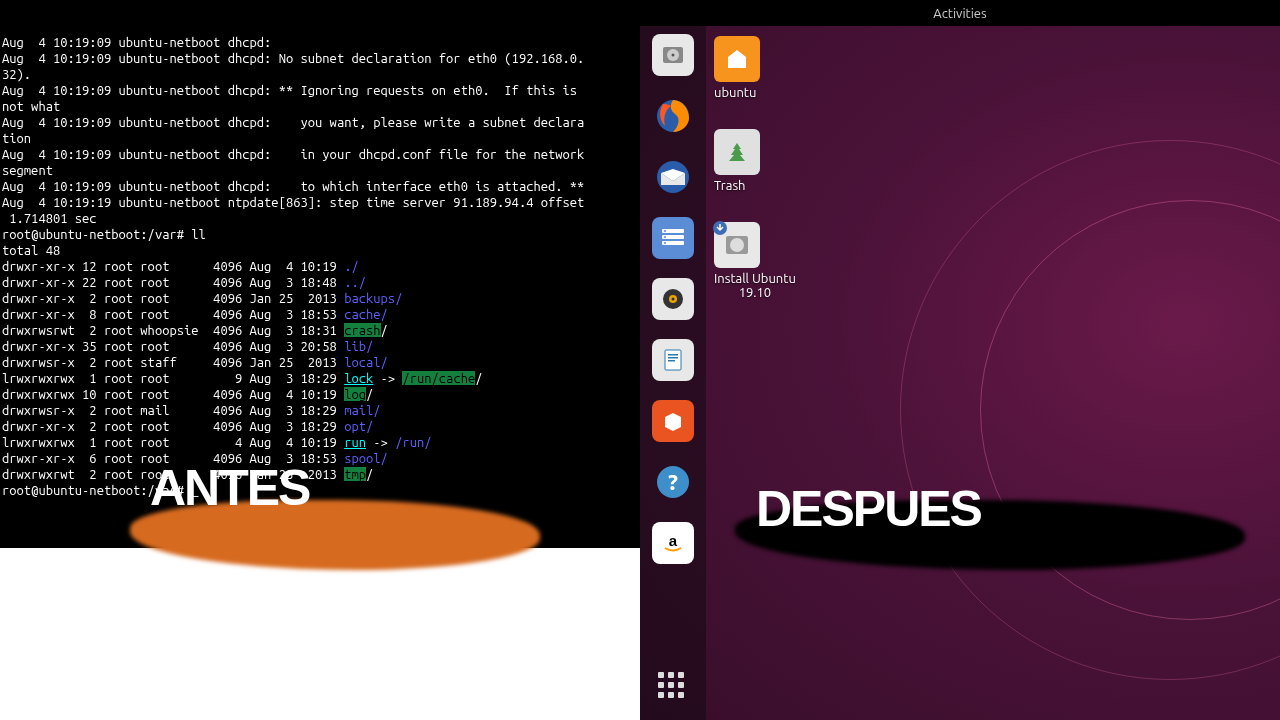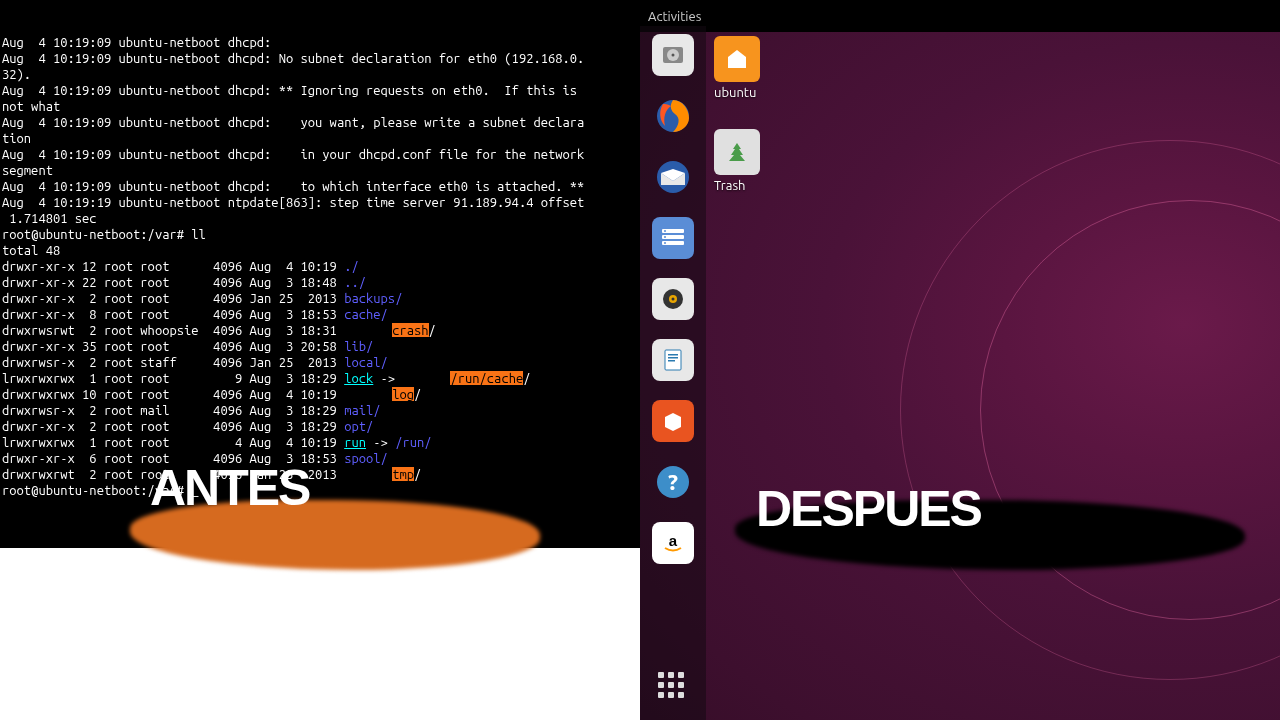--- a/index.html
+++ b/index.html
@@ -19,36 +19,37 @@
   font-size: 13px;
   line-height: 16px;
   position: relative;
   white-space: pre;
 }
 .terminal {
   padding: 2px 2px;
 }
 .cyan { color: #00ffff; text-decoration: underline; }
 .blue { color: #5f5fff; background: transparent; }
-.greenbg { background: #f97316; color: #000; margin-left: 48px; }
+.greenbg { background: #15803d; color: #000; }
 .right {
   width: 640px;
   height: 720px;
   position: relative;
   background: radial-gradient(ellipse 900px 700px at 85% 45%, #6a1a4a 0%, #5a1540 20%, #4a1238 40%, #3d0f2e 70%, #2d0a20 100%);
 }
 .topbar {
-  height: 32px;
+  height: 26px;
   background: #000;
   color: #ccc;
   display: flex;
   align-items: center;
   padding: 0 8px;
   font-family: "Ubuntu", sans-serif;
   font-size: 13px;
+  justify-content: center;
 }
 .dock {
   position: absolute;
   left: 0;
   top: 26px;
   bottom: 0;
   width: 66px;
   background: rgba(20,10,18,0.55);
   display: flex;
   flex-direction: column;
@@ -266,16 +267,30 @@
       <span>ubuntu</span>
     </div>
     <div class="desktop-icon">
       <div class="iconbox" style="background:#e0e0e0;">
         <svg width="24" height="24" viewBox="0 0 24 24">
             <path d="M12 3 L16 9 L14 9 L18 15 L15 15 L20 21 L4 21 L9 15 L6 15 L10 9 L8 9 Z" fill="#4a9c4a"></path>
           </svg>
       </div>
       <span>Trash</span>
     </div>
+    <div class="desktop-icon">
+      <div class="iconbox" style="background:#e8e8e8; position:relative;">
+        <svg width="30" height="30" viewBox="0 0 30 30">
+            <rect x="4" y="6" width="22" height="18" rx="2" fill="#999"></rect>
+            <circle cx="15" cy="15" r="7" fill="#ddd"></circle>
+          </svg>
+        <svg width="16" height="16" viewBox="0 0 16 16" style="position:absolute; left:-2px; top:-2px;">
+            <circle cx="8" cy="8" r="7" fill="#3d6db5"></circle>
+            <path d="M8 4 L8 9 M5 7 L8 10 L11 7" stroke="#fff" stroke-width="1.5" fill="none"></path>
+          </svg>
+      </div>
+      <span style="white-space:pre-line;">Install Ubuntu
+19.10</span>
+    </div>
   </div>
   <div class="brush" style="left:95px; top:500px; width:510px; height:70px; background:#000;"></div>
   <div class="overlay-label" style="left:116px; top:480px;">DESPUES</div>
 </div>
 
 </body></html>

